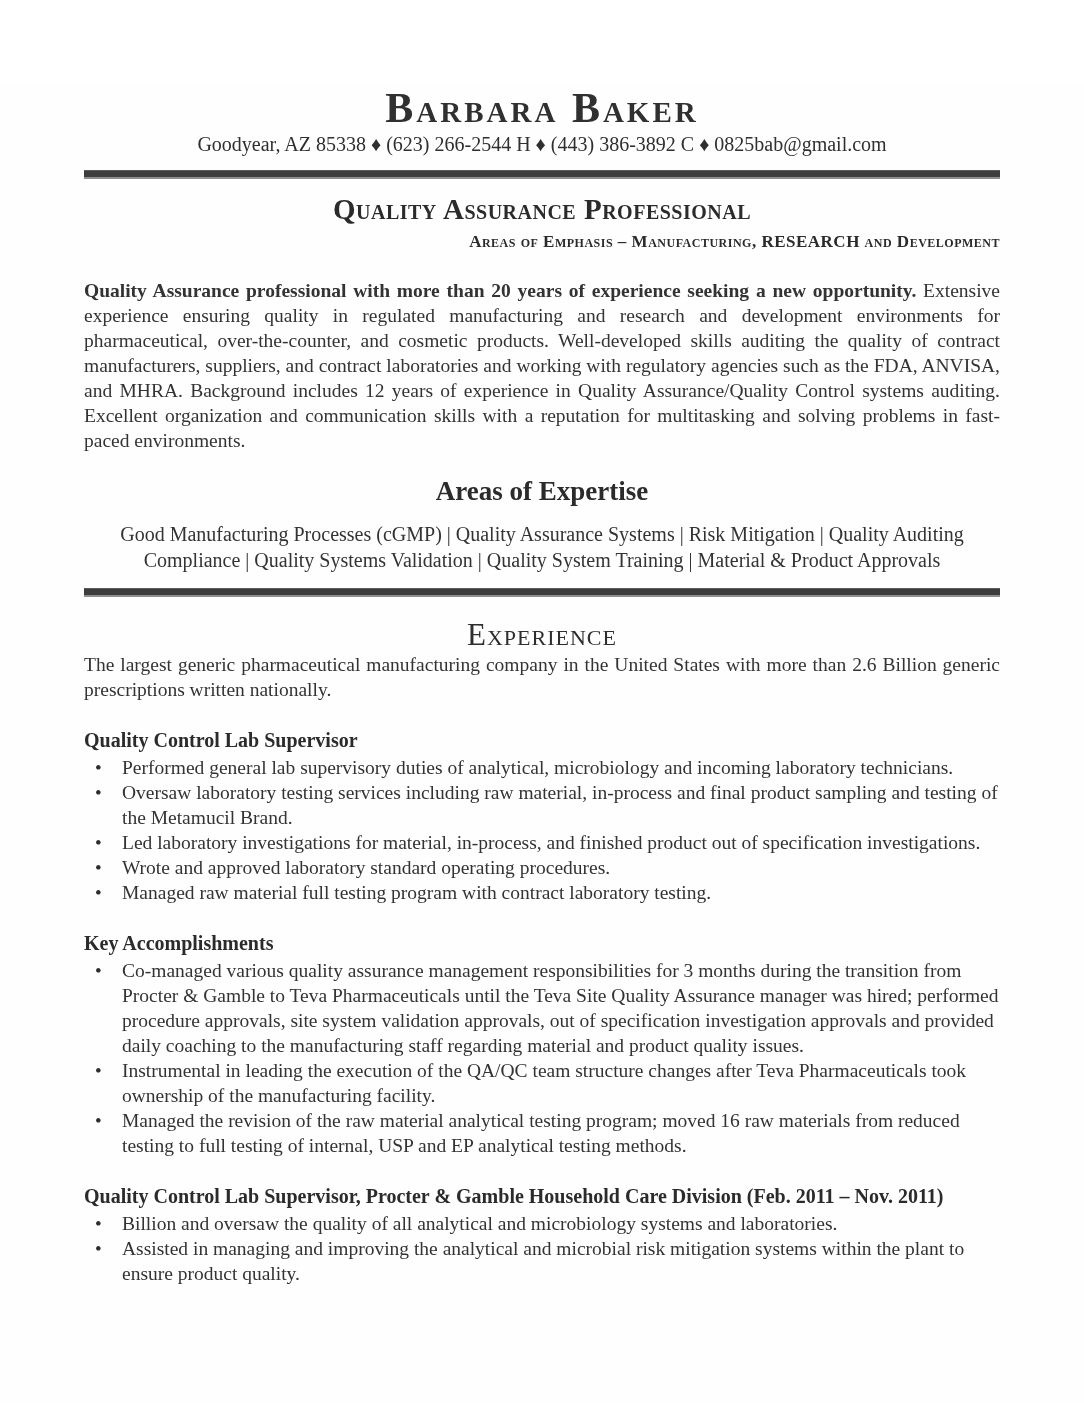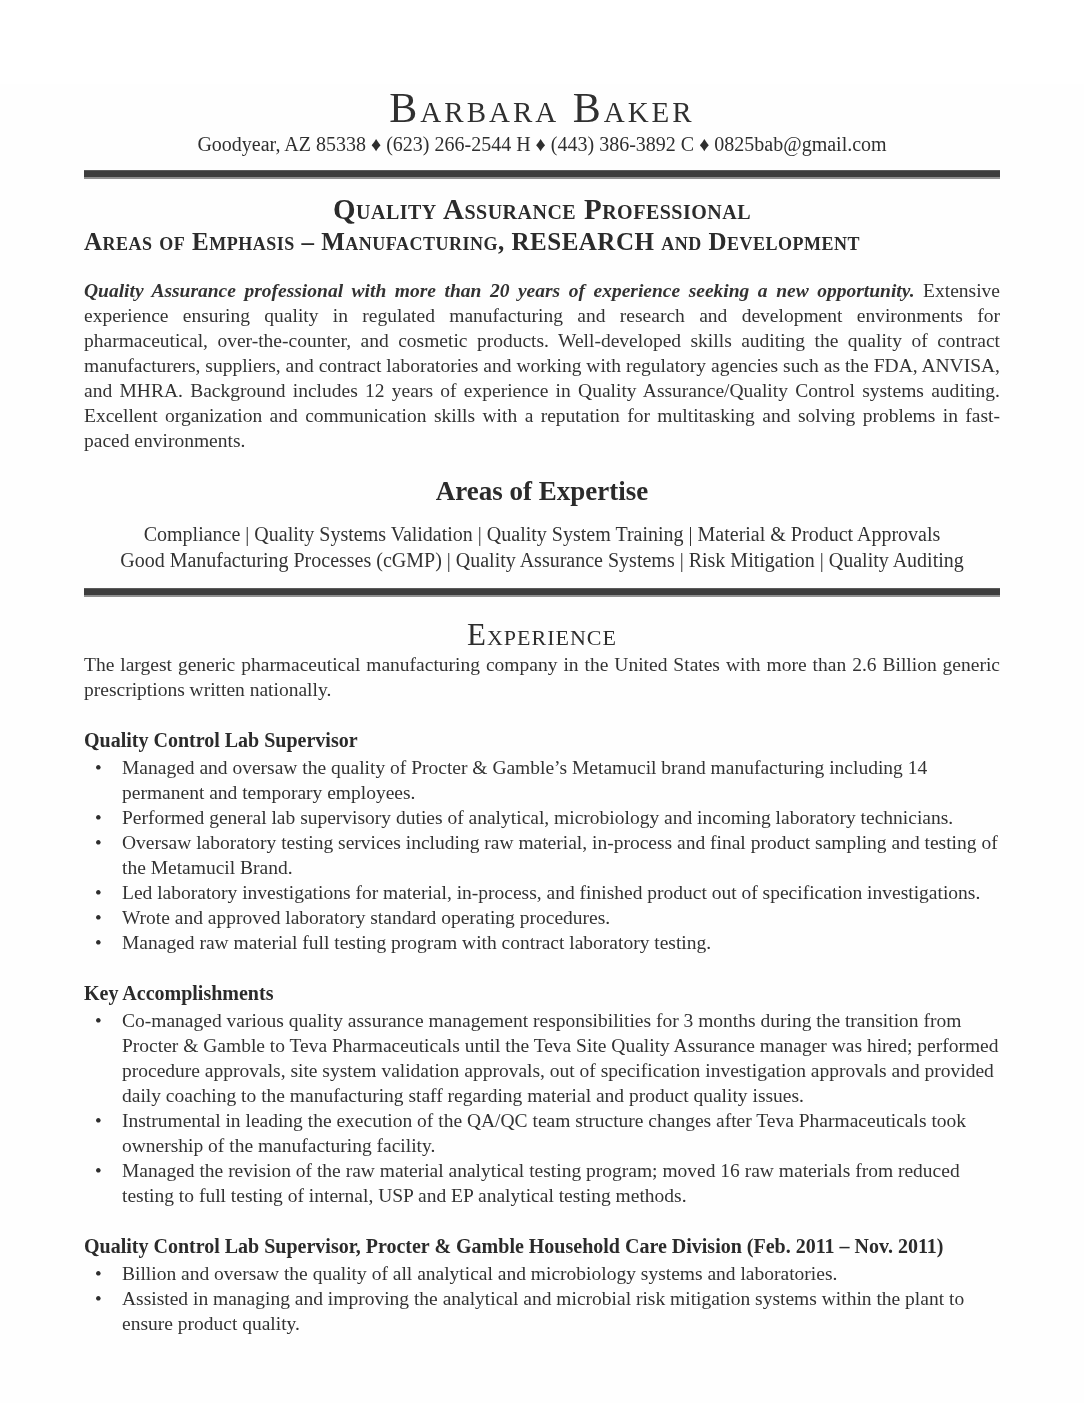--- a/index.html
+++ b/index.html
@@ -16,21 +16,21 @@
     padding: 0 84px 40px 84px;
     background: #fefefe;
   }
 
   
   .name {
     margin-top: 84px;
     text-align: center;
     font-size: 42px;
     line-height: 48px;
-    font-weight: 400;
+    font-weight: 700;
     font-variant: small-caps;
     letter-spacing: 3px;
     color: #303030;
   }
   .contact-line {
     margin-top: 0;
     text-align: center;
     font-size: 20px;
     line-height: 24px;
     color: #2f2f2f;
@@ -49,38 +49,38 @@
     text-align: center;
     font-size: 29px;
     line-height: 33px;
     font-weight: bold;
     font-variant: small-caps;
     letter-spacing: 0.5px;
     color: #2b2b2b;
   }
   .subheadline {
     margin-top: 1px;
-    text-align: left;
-    font-size: 25px;
+    text-align: right;
+    font-size: 17px;
     line-height: 29px;
     font-weight: bold;
     font-variant: small-caps;
     letter-spacing: 0.5px;
     color: #2b2b2b;
   }
 
   
   .summary {
     margin-top: 22px;
     font-size: 19.5px;
     line-height: 25px;
     text-align: justify;
     color: #333333;
   }
-  .summary .lead { font-weight: bold; font-style: italic; }
+  .summary .lead { font-weight: bold; }
 
   
   .aoe-heading {
     margin-top: 23px;
     text-align: center;
     font-size: 27px;
     line-height: 31px;
     font-weight: bold;
     color: #2b2b2b;
   }
@@ -159,33 +159,32 @@
   <div class="contact-line">Goodyear, AZ 85338 ♦ (623) 266-2544 H ♦ (443) 386-3892 C ♦ 0825bab@gmail.com</div>
   <div class="thick-rule"></div>
 
   <div class="headline">Quality Assurance Professional</div>
   <div class="subheadline">Areas of Emphasis – Manufacturing, RESEARCH and Development</div>
 
   <p class="summary"><span class="lead">Quality Assurance professional with more than 20 years of experience seeking a new opportunity.</span><span> Extensive experience ensuring quality in regulated manufacturing and research and development environments for pharmaceutical, over-the-counter, and cosmetic products. Well-developed skills auditing the quality of contract manufacturers, suppliers, and contract laboratories and working with regulatory agencies such as the FDA, ANVISA, and MHRA. Background includes 12 years of experience in Quality Assurance/Quality Control systems auditing. Excellent organization and communication skills with a reputation for multitasking and solving problems in fast-paced environments.</span></p>
 
   <div class="aoe-heading">Areas of Expertise</div>
   <div class="aoe-lines">
+    <div>Good Manufacturing Processes (cGMP) | Quality Assurance Systems | Risk Mitigation | Quality Auditing</div>
     <div>Compliance | Quality Systems Validation | Quality System Training | Material &amp; Product Approvals</div>
-    <div>Good Manufacturing Processes (cGMP) | Quality Assurance Systems | Risk Mitigation | Quality Auditing</div>
   </div>
   <div class="thick-rule rule2"></div>
 
   <div class="exp-heading">Experience</div>
 
   <p class="company-desc">The largest generic pharmaceutical manufacturing company in the United States with more than 2.6 Billion generic prescriptions written nationally.</p>
 
   <div class="role">
     <div class="role-title">Quality Control Lab Supervisor</div>
     <ul class="bullets">
-      <li>Managed and oversaw the quality of Procter &amp; Gamble’s Metamucil brand manufacturing including 14 permanent and temporary employees.</li>
       <li>Performed general lab supervisory duties of analytical, microbiology and incoming laboratory technicians.</li>
       <li>Oversaw laboratory testing services including raw material, in-process and final product sampling and testing of the Metamucil Brand.</li>
       <li>Led laboratory investigations for material, in-process, and finished product out of specification investigations.</li>
       <li>Wrote and approved laboratory standard operating procedures.</li>
       <li>Managed raw material full testing program with contract laboratory testing.</li>
     </ul>
   </div>
 
   <div class="role">
     <div class="role-title">Key Accomplishments</div>

